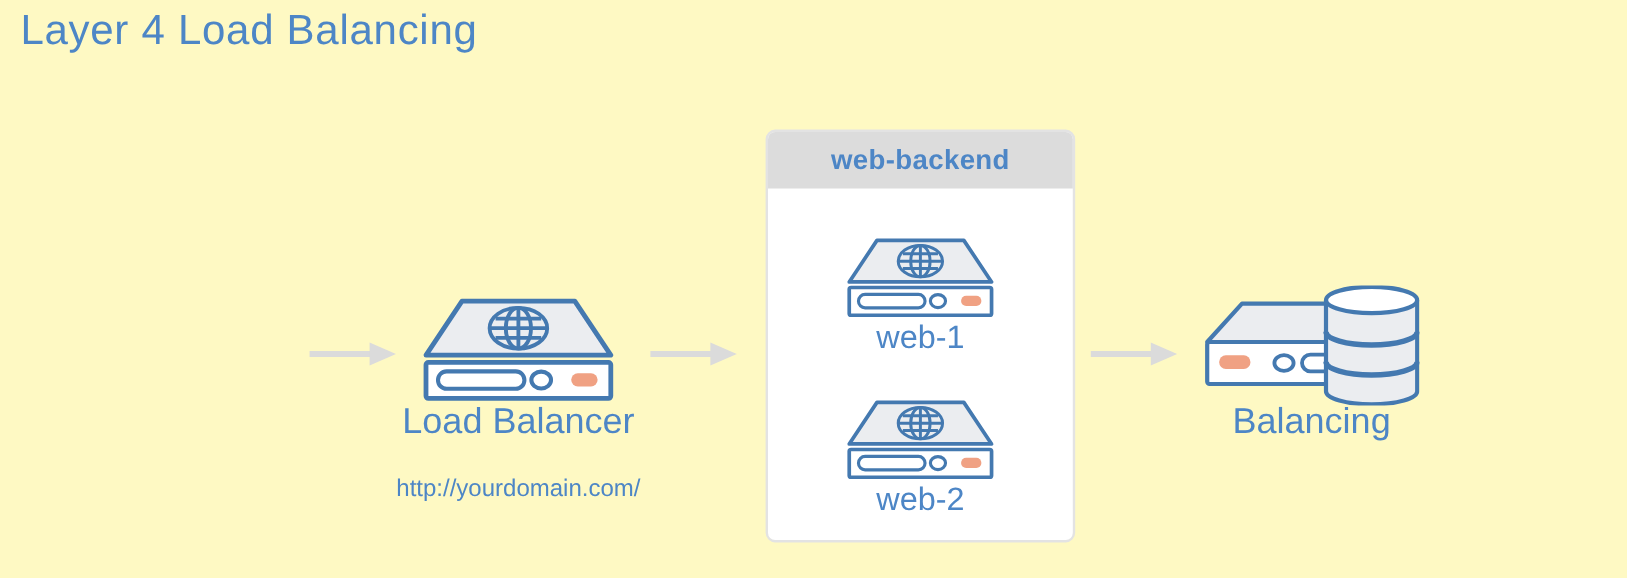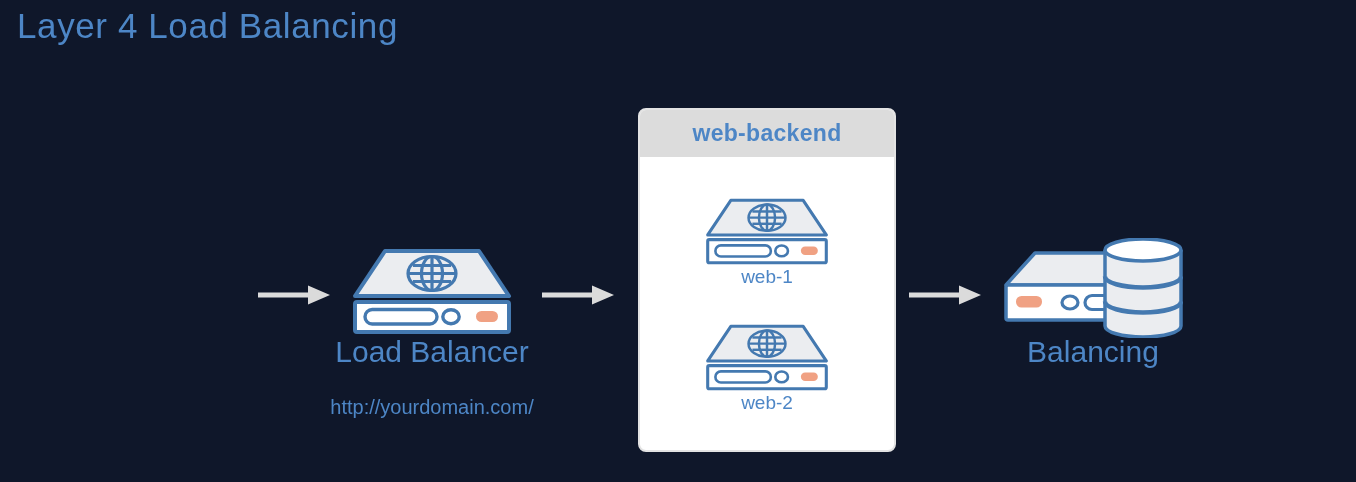--- a/index.html
+++ b/index.html
@@ -10,21 +10,21 @@
     --accent-orange: #f0a183;
     --arrow-gray: #dbdbdb;
     --group-header-bg: #dcdcdc;
     --group-border: #e3e3e3;
   }
   * { margin:0; padding:0; box-sizing:border-box; }
   html,body { background:#ffffff; }
   .canvas {
     position:relative;
     width:1356px; height:482px;
-    background:#0f172a;
+    background:#fef9c3;
     font-family:"Liberation Sans", sans-serif;
     overflow:hidden;
   }
   .page-title {
     position:absolute; left:17px; top:6px;
     font-size:35px; letter-spacing:0.6px;
     color:var(--title-blue);
     white-space:nowrap;
   }
   .node {
@@ -63,21 +63,21 @@
   .group-title {
     color:var(--label-blue);
     font-size:23px; font-weight:bold;
     letter-spacing:0.3px;
   }
   .backend-server { display:flex; flex-direction:column; align-items:center; }
   .backend-server.first { margin-top:41px; }
   .backend-server.second { margin-top:36px; }
   .server-small-label {
     color:var(--label-blue);
-    font-size:19px;
+    font-size:27px;
     margin-top:1px;
     white-space:nowrap;
   }
   
   .sb { stroke:var(--icon-stroke); }
   .fg { fill:var(--icon-gray); }
   .fw { fill:#ffffff; }
   .fo { fill:var(--accent-orange); }
   .fa { fill:var(--arrow-gray); }
   .sa { stroke:var(--arrow-gray); }

